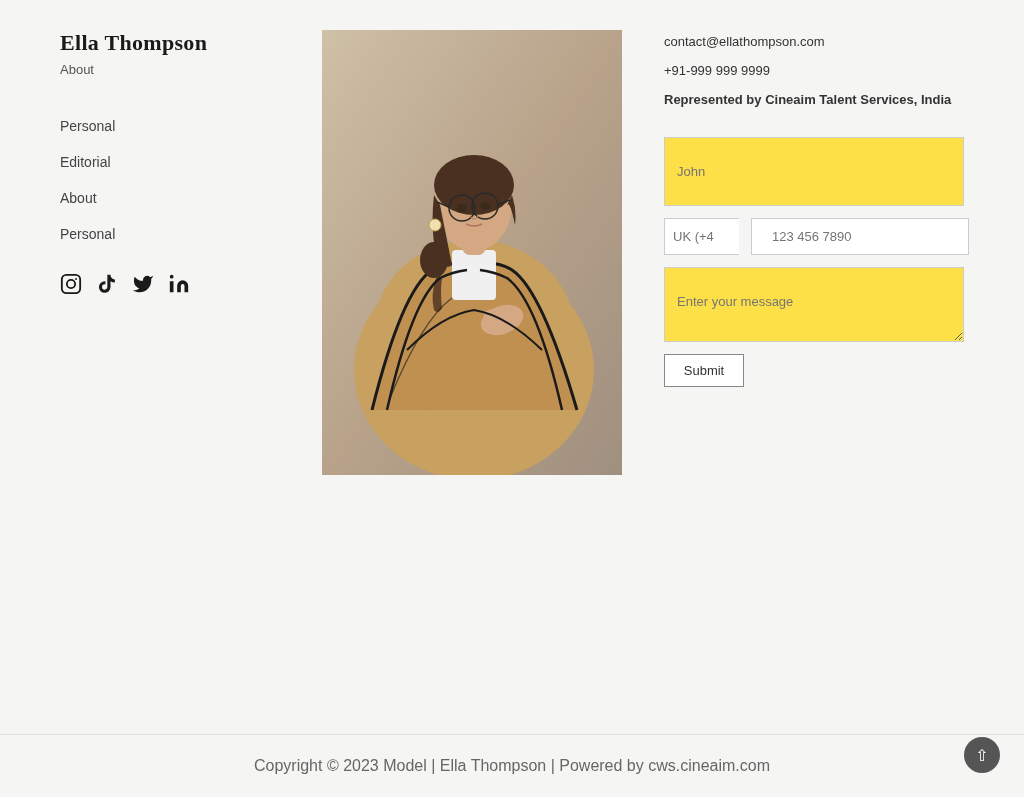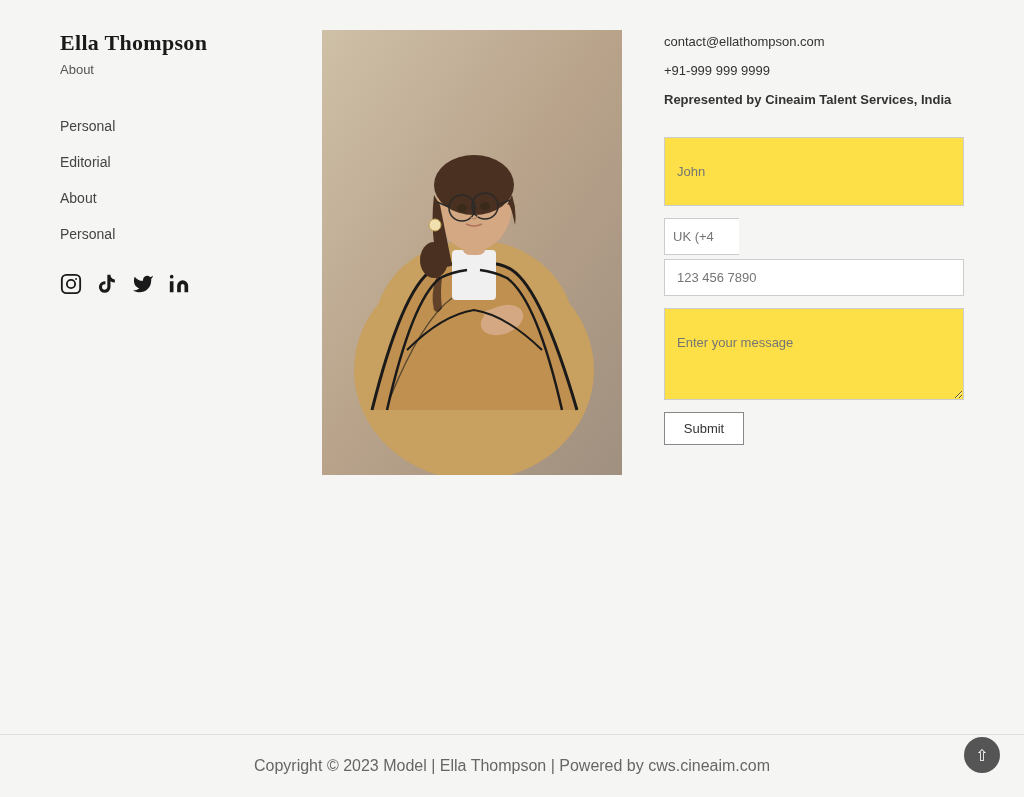--- a/index.html
+++ b/index.html
@@ -127,44 +127,43 @@
       padding: 26px 12px;
       border: 1px solid #ccc;
       background: #fde047;
       font-size: 13px;
       color: #666;
       font-family: Arial, sans-serif;
       outline: none;
     }
     .phone-row {
       display: flex;
-      gap: 4px;
-      flex-direction: column;
+      gap: 12px;
     }
     .phone-country {
       width: 75px;
       padding: 10px 8px;
       border: 1px solid #ccc;
       background: #fff;
       font-size: 13px;
       color: #666;
       font-family: Arial, sans-serif;
       border-right: none;
     }
     .phone-number {
       flex: 1;
-      padding: 10px 12px;
+      padding: 10px 20px;
       border: 1px solid #ccc;
       background: #fff;
       font-size: 13px;
       color: #666;
       font-family: Arial, sans-serif;
     }
     .form-textarea {
-      height: 92px;
+      height: 75px;
       resize: vertical;
     }
     .submit-btn {
       width: 80px;
       padding: 8px 0;
       border: 1px solid #888;
       background: #fff;
       font-size: 13px;
       color: #333;
       font-family: Arial, sans-serif;

